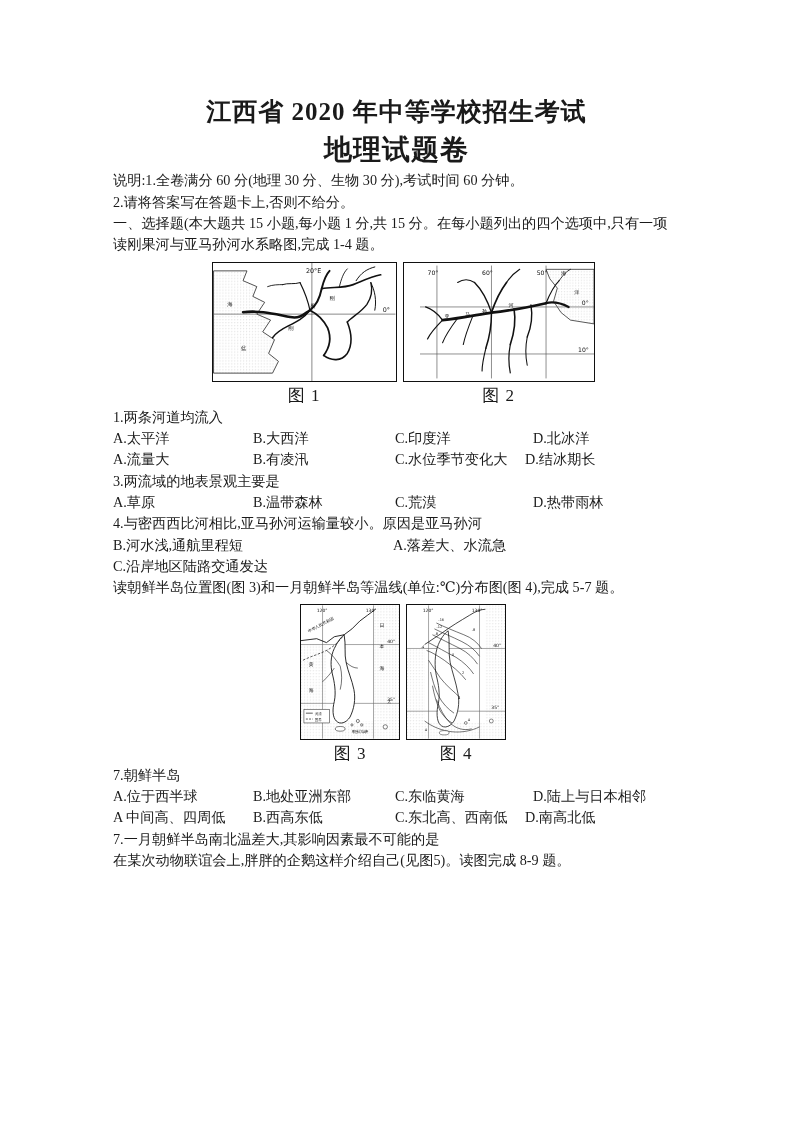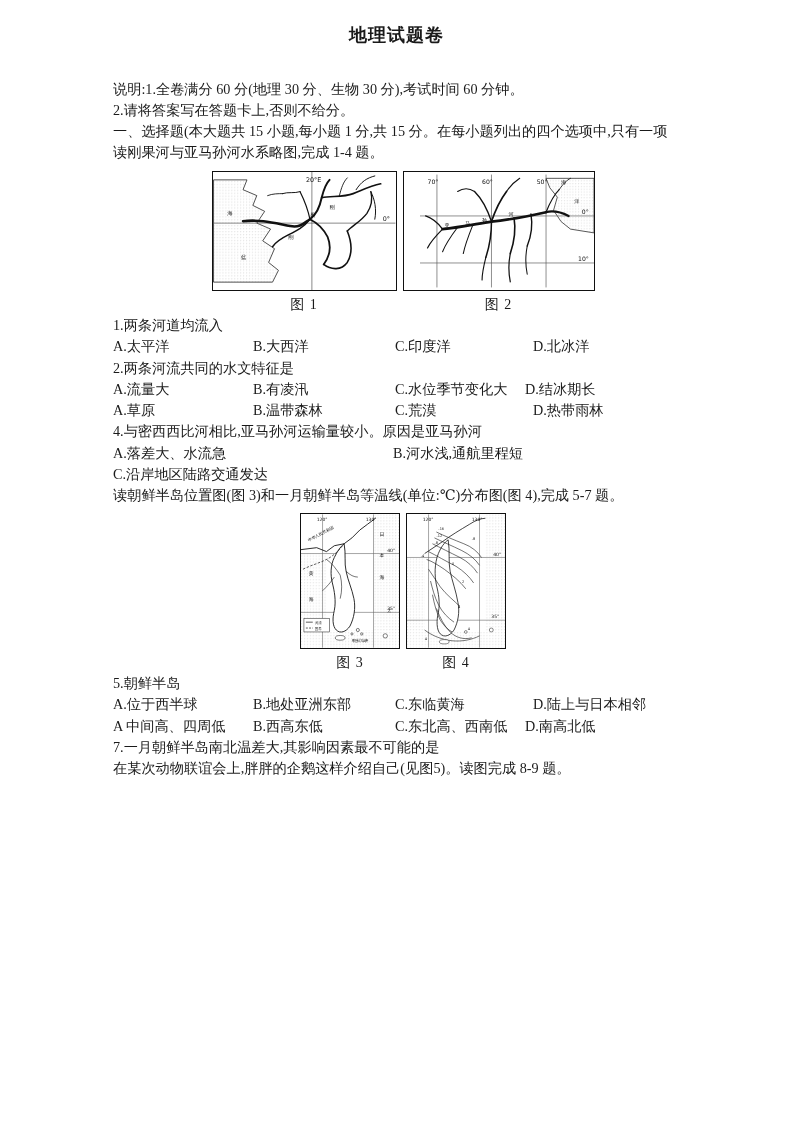--- a/index.html
+++ b/index.html
@@ -18,30 +18,30 @@
   
   .title-block { text-align: center; }
   .title-main {
     font-size: 25px;
     font-weight: bold;
     letter-spacing: 1px;
     margin-top: 96px;
     line-height: 1.25;
   }
   .title-sub {
-    font-size: 18px;
+    font-size: 28px;
     font-weight: bold;
     letter-spacing: 1px;
-    margin-top: 24px;
+    margin-top: 5px;
     line-height: 1.25;
   }
 
   
   .body {
-    margin-top: 32px;
+    margin-top: 3px;
     padding-left: 113px;
     padding-right: 100px;
     font-size: 14.2px;
     line-height: 21.3px;
   }
   .ln { white-space: normal; }
 
   
   .opts {
     display: flex;
@@ -70,37 +70,38 @@
   }
   .fig-row.pair1 { margin-top: 7px; align-items: center; }
   .fig-wrap { display: flex; flex-direction: column; align-items: center; }
   .fig-box {
     border: 1.3px solid #111;
     background: #fff;
     position: relative;
     overflow: hidden;
   }
   .fig-cap {
-    font-size: 14px;
+    font-size: 17px;
     margin-top: 3px;
     letter-spacing: 1px;
   }
   .fig-1 { width: 185px; height: 120px; }
   .fig-2 { width: 192px; height: 120px; padding-left: 16px; }
   .fig-3 { width: 100px; height: 136px; }
   .fig-4 { width: 100px; height: 136px; }
 
   .fig-svg { display: block; width: 100%; height: 100%; }
 </style>
 </head>
 <body>
 
 <div class="page">
 
   <div class="title-block">
+    <div class="title-main">江西省 2020 年中等学校招生考试</div>
     <div class="title-sub">地理试题卷</div>
   </div>
 
   <div class="body">
 
     <div class="ln">说明:1.全卷满分 60 分(地理 30 分、生物 30 分),考试时间 60 分钟。</div>
     <div class="ln">2.请将答案写在答题卡上,否则不给分。</div>
     <div class="ln">一、选择题(本大题共 15 小题,每小题 1 分,共 15 分。在每小题列出的四个选项中,只有一项</div>
     <div class="ln">读刚果河与亚马孙河水系略图,完成 1-4 题。</div>
 
@@ -210,39 +211,39 @@
     </div>
 
     <div class="ln">1.两条河道均流入</div>
     <div class="ln opts c4">
       <span>A.太平洋</span>
       <span>B.大西洋</span>
       <span>C.印度洋</span>
       <span>D.北冰洋</span>
     </div>
 
-    <div class="ln">2.两条河流共同的水文特征是</div>
     <div class="ln opts c4-wide">
       <span>A.流量大</span>
       <span>B.有凌汛</span>
       <span>C.水位季节变化大</span>
       <span>D.结冰期长</span>
     </div>
 
+    <div class="ln">3.两流域的地表景观主要是</div>
     <div class="ln opts c4">
       <span>A.草原</span>
       <span>B.温带森林</span>
       <span>C.荒漠</span>
       <span>D.热带雨林</span>
     </div>
 
     <div class="ln">4.与密西西比河相比,亚马孙河运输量较小。原因是亚马孙河</div>
     <div class="ln opts c2">
+      <span>B.河水浅,通航里程短</span>
       <span>A.落差大、水流急</span>
-      <span>B.河水浅,通航里程短</span>
     </div>
     <div class="ln opts c2">
       <span>C.沿岸地区陆路交通发达</span>
     </div>
 
     <div class="ln">读朝鲜半岛位置图(图 3)和一月朝鲜半岛等温线(单位:℃)分布图(图 4),完成 5-7 题。</div>
 
     <div class="fig-row">
 
       <div class="fig-wrap">
@@ -367,21 +368,21 @@
               <circle cx="60" cy="120" r="1.4"></circle>
               <circle cx="86" cy="118" r="2"></circle>
             </g>
           </svg>
         </div>
         <div class="fig-cap">图 4</div>
       </div>
 
     </div>
 
-    <div class="ln">5.朝鲜半岛</div>
+    <div class="ln">7.朝鲜半岛</div>
     <div class="ln opts c4">
       <span>A.位于西半球</span>
       <span>B.地处亚洲东部</span>
       <span>C.东临黄海</span>
       <span>D.陆上与日本相邻</span>
     </div>
 
     <div class="ln opts c4-wide">
       <span>A 中间高、四周低</span>
       <span>B.西高东低</span>

